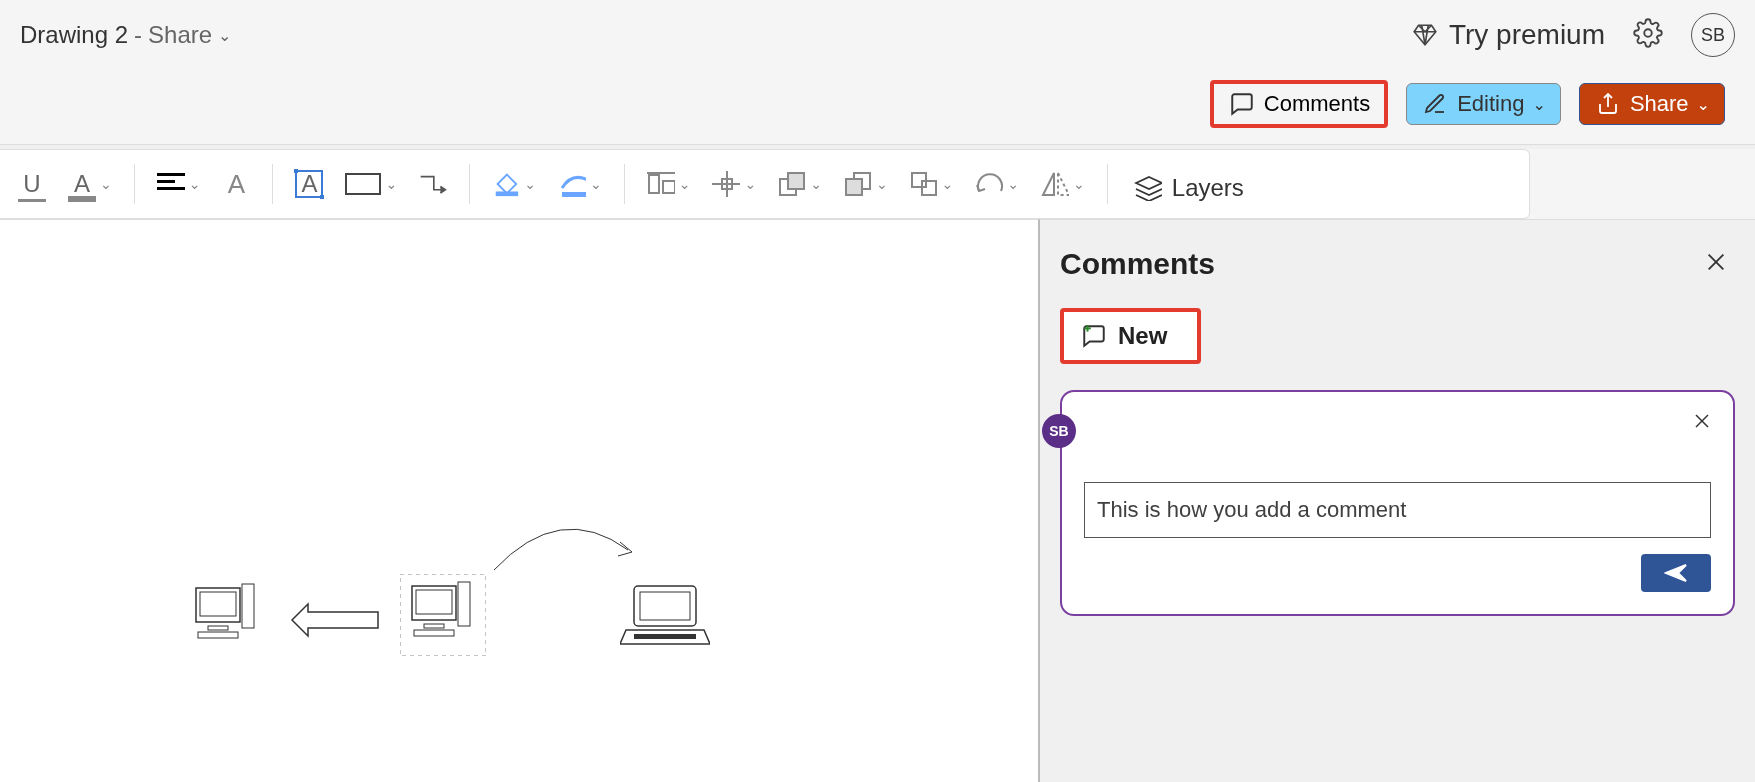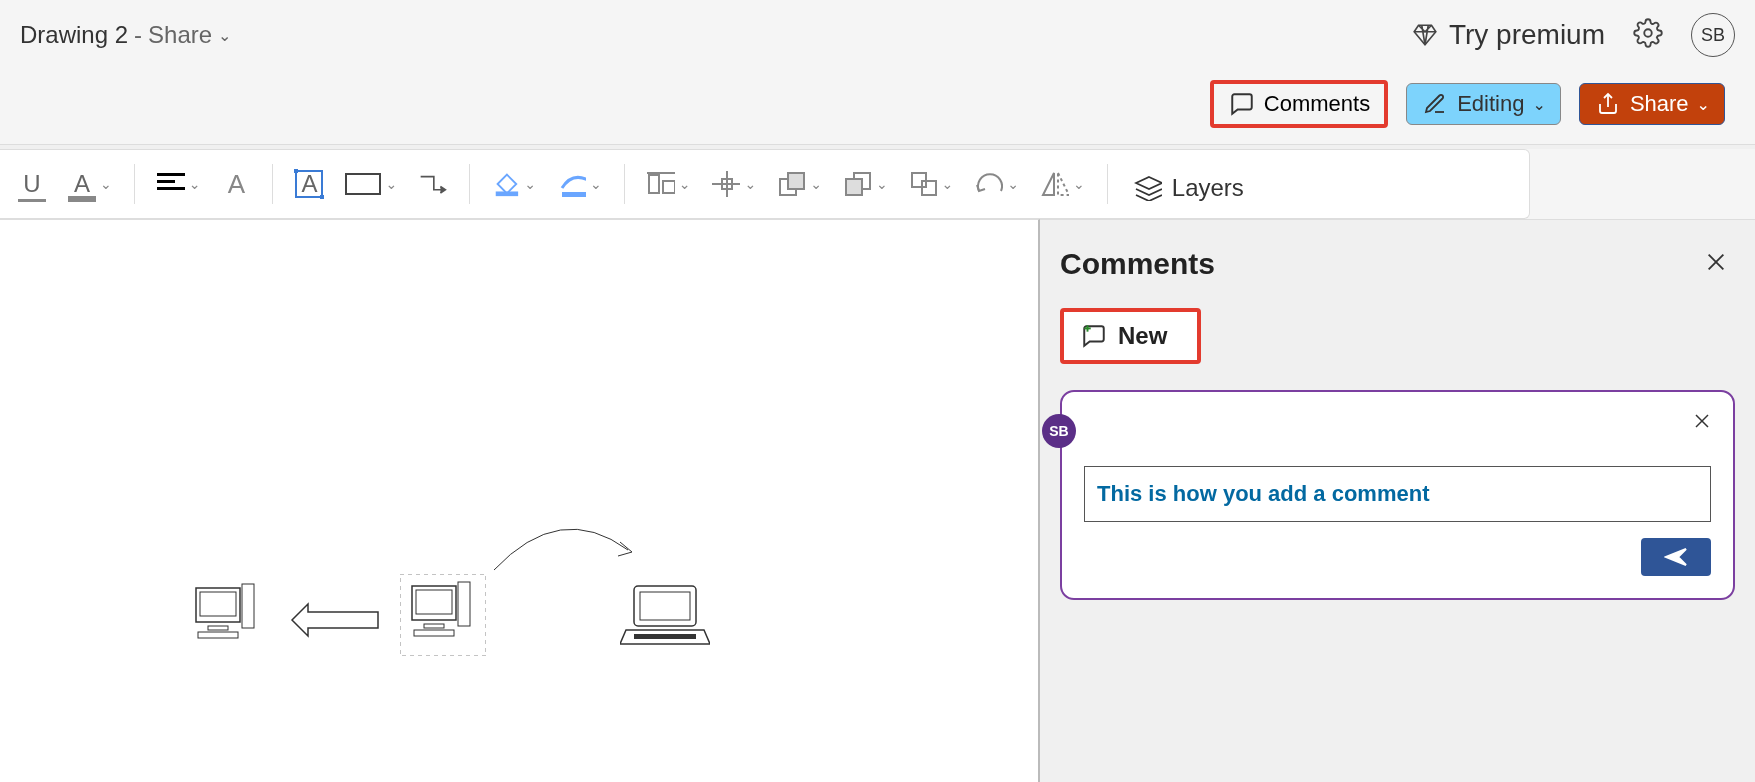--- a/index.html
+++ b/index.html
@@ -190,28 +190,27 @@
   }
   .avatar-purple {
     width:34px; height:34px; border-radius:50%;
     background:#5b2e87; color:#fff;
     display:flex; align-items:center; justify-content:center;
     font-size:14px; font-weight:700;
   }
   .commenter-name { font-size:24px; font-weight:700; color:#222; }
   .card-close { position:absolute; top:18px; right:22px; font-size:22px; color:#333; cursor:pointer;}
   .comment-input {
-    margin-top: 18px;
+    margin-top: 34px;
     width:100%;
     border:1px solid #555;
     padding: 14px 12px;
     font-size:22px;
-    color:#0369a1;
+    color:#404040;
     outline:none;
-    font-weight:bold;
   }
   .send-btn {
     margin-top:16px;
     margin-left:auto;
     display:flex;
     width:70px; height:38px;
     background:#2f5597;
     color:#fff;
     align-items:center;
     justify-content:center;

